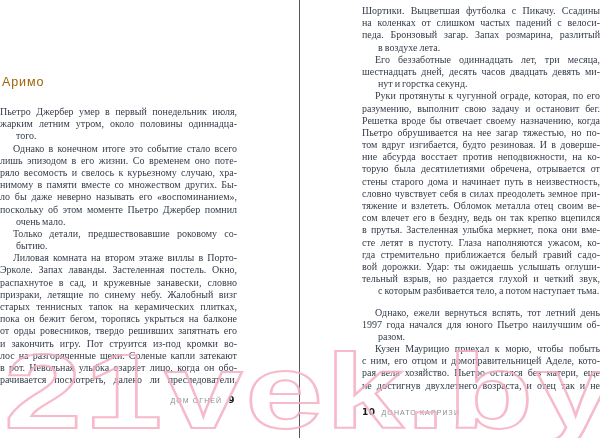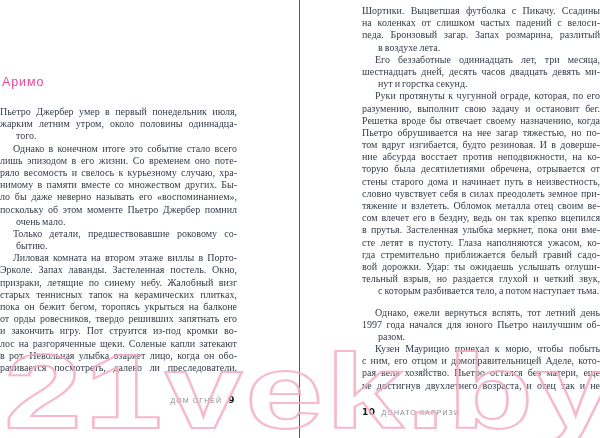--- a/index.html
+++ b/index.html
@@ -12,21 +12,21 @@
   .page.left{left:0;width:299px;}
   .page.right{left:301px;width:299px;}
   .spine-divider{
     position:absolute;top:0;left:298.5px;width:1.5px;height:438px;
     background:#55585c;z-index:2;
   }
   .chapter-title{
     position:absolute;top:75px;left:2px;
     font-family:"Liberation Sans", sans-serif;
     font-size:12.5px;font-weight:400;letter-spacing:0.9px;
-    color:#ec4899;
+    color:#a16207;
   }
   .body-text{position:absolute;}
   .left-body{top:106px;left:0;width:237px;}
   .right-body{top:5px;left:61px;width:238px;}
   .line{
     height:12.2px;line-height:12.2px;
     font-size:10px;color:#343c4a;
     text-align:justify;text-align-last:justify;
     white-space:nowrap;overflow:hidden;
     word-spacing:-0.5px;
@@ -69,20 +69,21 @@
       <div class="line">лишь эпизодом в его жизни. Со временем оно поте-</div>
       <div class="line">ряло весомость и свелось к курьезному случаю, хра-</div>
       <div class="line">нимому в памяти вместе со множеством других. Бы-</div>
       <div class="line">ло бы даже неверно называть его «воспоминанием»,</div>
       <div class="line">поскольку об этом моменте Пьетро Джербер помнил</div>
       <div class="line pend">очень мало.</div>
       <div class="line indent">Только детали, предшествовавшие роковому со-</div>
       <div class="line pend">бытию.</div>
       <div class="line indent">Лиловая комната на втором этаже виллы в Порто-</div>
       <div class="line">Эрколе. Запах лаванды. Застеленная постель. Окно,</div>
+      <div class="line">распахнутое в сад, и кружевные занавески, словно</div>
       <div class="line">призраки, летящие по синему небу. Жалобный визг</div>
       <div class="line">старых теннисных тапок на керамических плитках,</div>
       <div class="line">пока он бежит бегом, торопясь укрыться на балконе</div>
       <div class="line">от орды ровесников, твердо решивших запятнать его</div>
       <div class="line">и закончить игру. Пот струится из-под кромки во-</div>
       <div class="line">лос на разгоряченные щеки. Соленые капли затекают</div>
       <div class="line">в рот. Невольная улыбка озаряет лицо, когда он обо-</div>
       <div class="line">рачивается посмотреть, далеко ли преследователи,</div>
     </div>
   <div class="footer left-footer">

